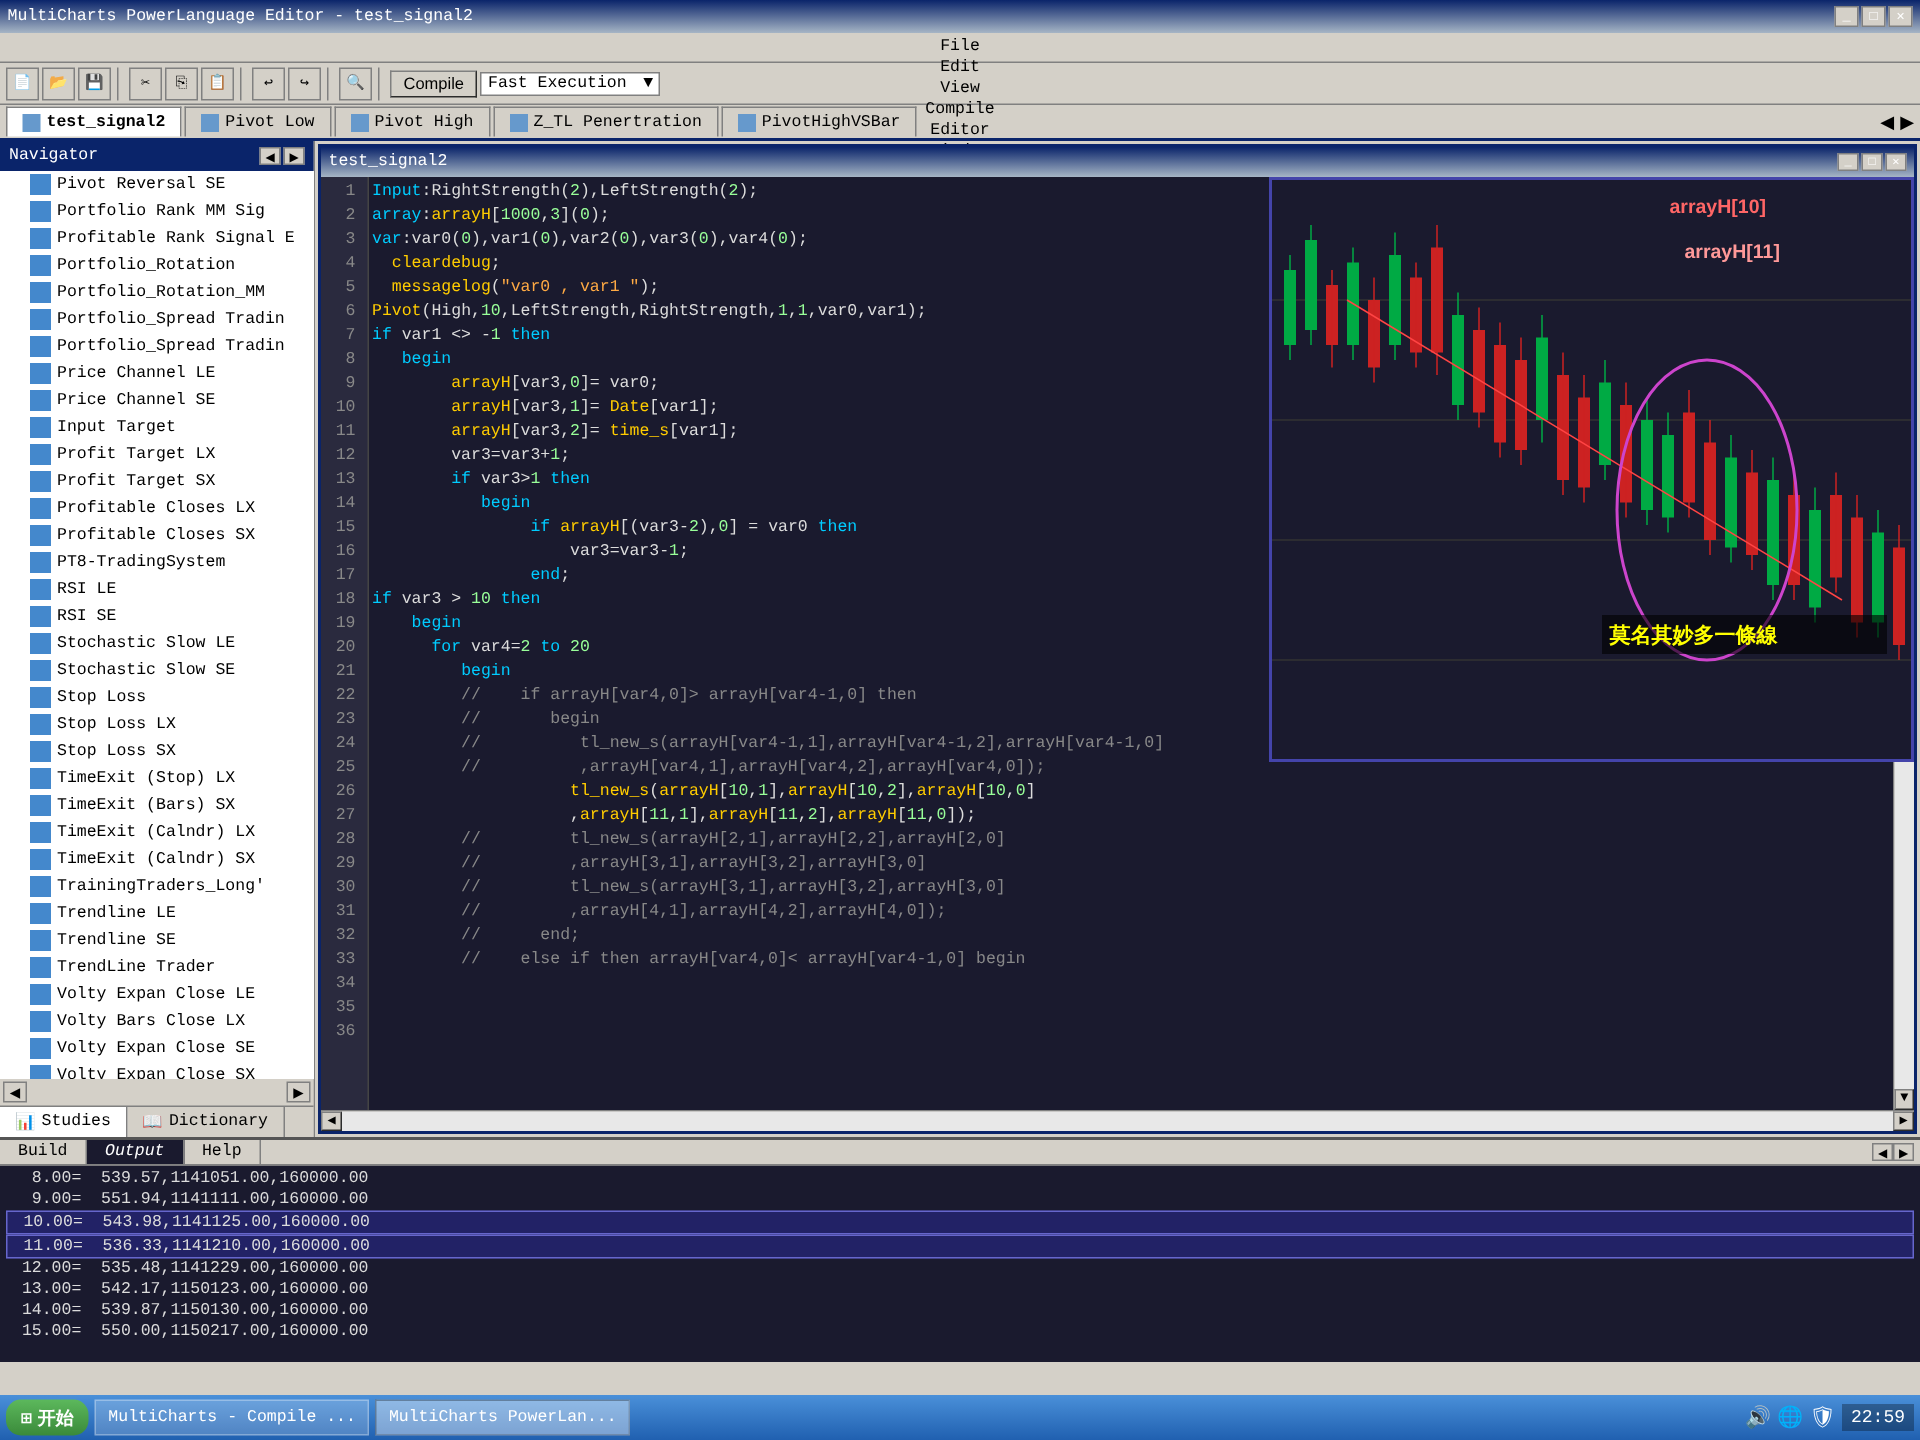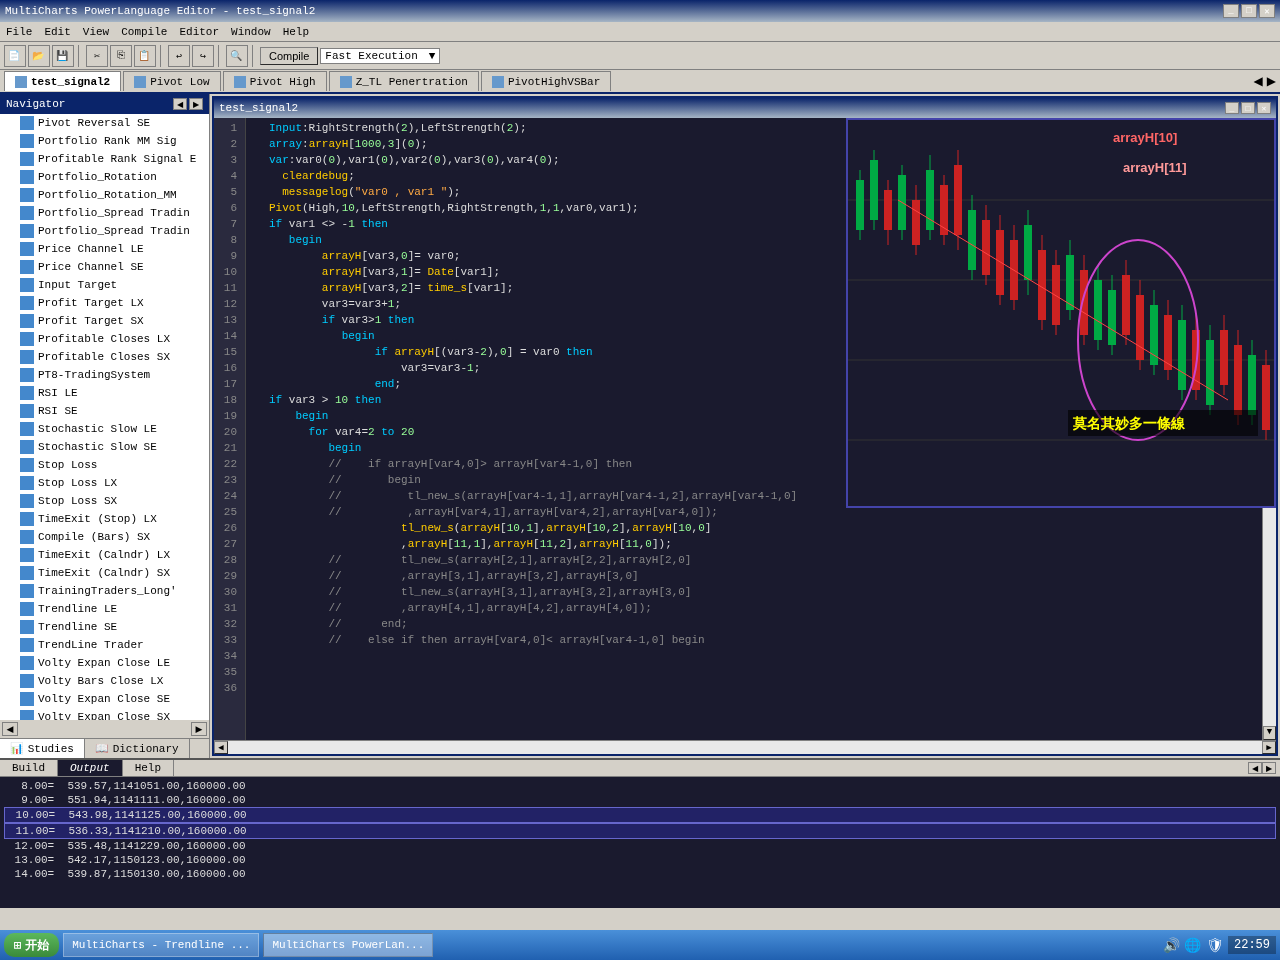--- a/index.html
+++ b/index.html
@@ -24,20 +24,21 @@
     }
     
     
     .menu-bar {
       background: #d4d0c8;
       padding: 2px 0;
       display: flex;
       align-items: center;
       border-bottom: 1px solid #808080;
       height: 20px;
+      flex-direction: column;
     }
     .menu-item {
       padding: 1px 6px;
       font-size: 11px;
       cursor: pointer;
     }
     
     
     .toolbar {
       background: #d4d0c8;
@@ -296,21 +297,21 @@
       line-height: 16px;
       text-align: right;
       min-width: 32px;
       border-right: 1px solid #444;
       user-select: none;
     }
     
     .code-lines {
       flex: 1;
       overflow: auto;
-      padding: 2px 23px;
+      padding: 2px 2px;
       font-size: 11px;
       line-height: 16px;
       background: #1a1a2e;
       color: #dcdcdc;
       white-space: pre;
     }
   </style>
 </head>
 <body>
 
@@ -481,21 +482,21 @@
           <div class="nav-item">
             <span class="nav-icon" style="background: rgb(68, 136, 204);"></span>
             <span>Stop Loss SX</span>
           </div>
           <div class="nav-item">
             <span class="nav-icon" style="background: rgb(68, 136, 204);"></span>
             <span>TimeExit (Stop) LX</span>
           </div>
           <div class="nav-item">
             <span class="nav-icon" style="background: rgb(68, 136, 204);"></span>
-            <span>Compile (Bars) SX</span>
+            <span>TimeExit (Bars) SX</span>
           </div>
           <div class="nav-item">
             <span class="nav-icon" style="background: rgb(68, 136, 204);"></span>
             <span>TimeExit (Calndr) LX</span>
           </div>
           <div class="nav-item">
             <span class="nav-icon" style="background: rgb(68, 136, 204);"></span>
             <span>TimeExit (Calndr) SX</span>
           </div>
           <div class="nav-item">
@@ -720,30 +721,31 @@
       </div>
     </div>
     <div class="bottom-content" id="output-content">
     <div class="output-line">  8.00=  539.57,1141051.00,160000.00</div>
         <div class="output-line">  9.00=  551.94,1141111.00,160000.00</div>
         <div class="output-line highlighted" style="border: 1px solid rgb(102, 102, 204); background: rgb(34, 34, 102);"> 10.00=  543.98,1141125.00,160000.00</div>
         <div class="output-line highlighted" style="border: 1px solid rgb(102, 102, 204); background: rgb(34, 34, 102);"> 11.00=  536.33,1141210.00,160000.00</div>
         <div class="output-line"> 12.00=  535.48,1141229.00,160000.00</div>
         <div class="output-line"> 13.00=  542.17,1150123.00,160000.00</div>
         <div class="output-line"> 14.00=  539.87,1150130.00,160000.00</div>
+        <div class="output-line"> 15.00=  550.00,1150217.00,160000.00</div>
       </div>
   </div>
 
   <div class="taskbar" style="height:30px;">
     <div class="start-btn">
       <span>⊞</span>
       <span>开始</span>
     </div>
     <div class="taskbar-item">
-      <span>MultiCharts - Trendline ...</span>
+      <span>MultiCharts - Compile ...</span>
     </div>
     <div class="taskbar-item active">
       <span>MultiCharts PowerLan...</span>
     </div>
     <div class="taskbar-right">
       <span style="font-size:14px;">🔊</span>
       <span style="font-size:14px;">🌐</span>
       <span style="font-size:14px;">🛡</span>
       <span style="background:rgba(0,0,0,0.3); padding:2px 6px; font-size:12px;">22:59</span>
     </div>

